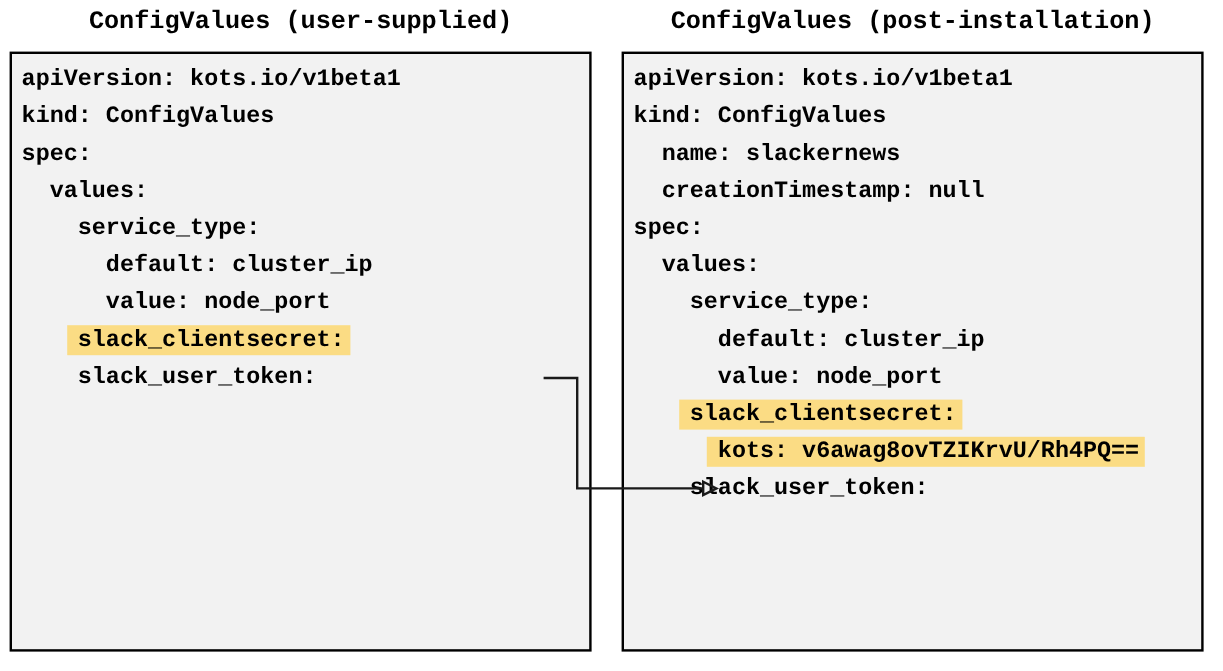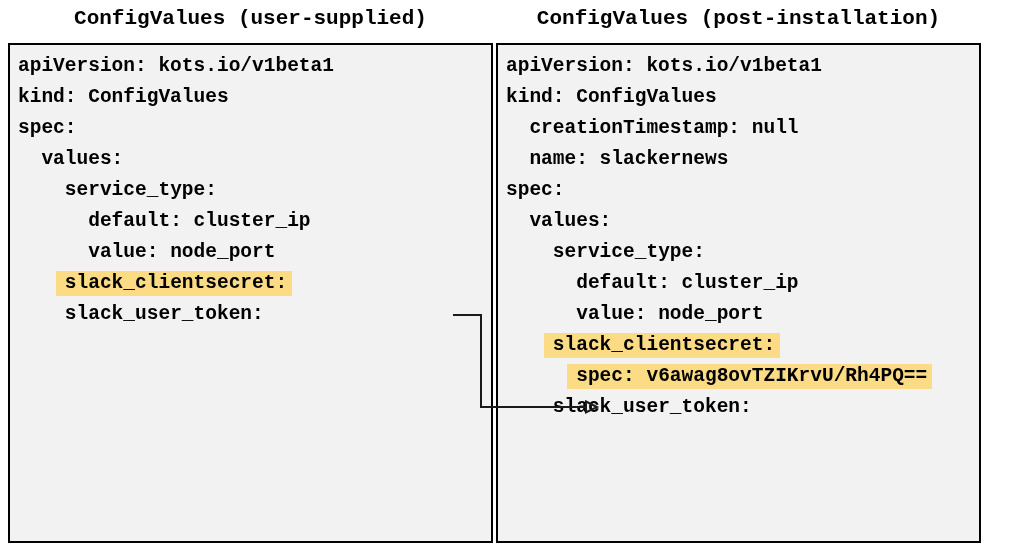--- a/index.html
+++ b/index.html
@@ -79,34 +79,34 @@
         <div class="code-line"><span class="code-text">spec:</span></div>
         <div class="code-line">  <span class="code-text">values:</span></div>
         <div class="code-line">    <span class="code-text">service_type:</span></div>
         <div class="code-line">      <span class="code-text">default: cluster_ip</span></div>
         <div class="code-line">      <span class="code-text">value: node_port</span></div>
         <div class="code-line">    <span class="code-text hl">slack_clientsecret:</span></div>
         <div class="code-line">    <span class="code-text">slack_user_token:</span></div>
       </div>
   </section>
 
-  <section class="panel" style="left: 496px;">
+  <section class="panel" style="left: 518px;">
     <h2 class="panel-title">ConfigValues (post-installation)</h2>
     <div class="panel-box">
         <div class="code-line"><span class="code-text">apiVersion: kots.io/v1beta1</span></div>
         <div class="code-line"><span class="code-text">kind: ConfigValues</span></div>
+        <div class="code-line">  <span class="code-text">name: slackernews</span></div>
         <div class="code-line">  <span class="code-text">creationTimestamp: null</span></div>
-        <div class="code-line">  <span class="code-text">name: slackernews</span></div>
         <div class="code-line"><span class="code-text">spec:</span></div>
         <div class="code-line">  <span class="code-text">values:</span></div>
         <div class="code-line">    <span class="code-text">service_type:</span></div>
         <div class="code-line">      <span class="code-text">default: cluster_ip</span></div>
         <div class="code-line">      <span class="code-text">value: node_port</span></div>
         <div class="code-line">    <span class="code-text hl">slack_clientsecret:</span></div>
-        <div class="code-line">      <span class="code-text hl">spec: v6awag8ovTZIKrvU/Rh4PQ==</span></div>
+        <div class="code-line">      <span class="code-text hl">kots: v6awag8ovTZIKrvU/Rh4PQ==</span></div>
         <div class="code-line">    <span class="code-text">slack_user_token:</span></div>
       </div>
   </section>
 
   <svg class="arrow-layer" width="1019" height="559" viewBox="0 0 1019 559">
     <polyline id="arrow-shaft" fill="none" stroke-width="2" points="453,315 481,315 481,407 586,407" stroke="#1A1A1A"></polyline>
     <path id="arrow-head" fill="none" stroke-width="2" stroke-linejoin="miter" d="M586,401.5 L597,407 L586,412.5 Z" stroke="#1A1A1A"></path>
   </svg>
 
 </div>

